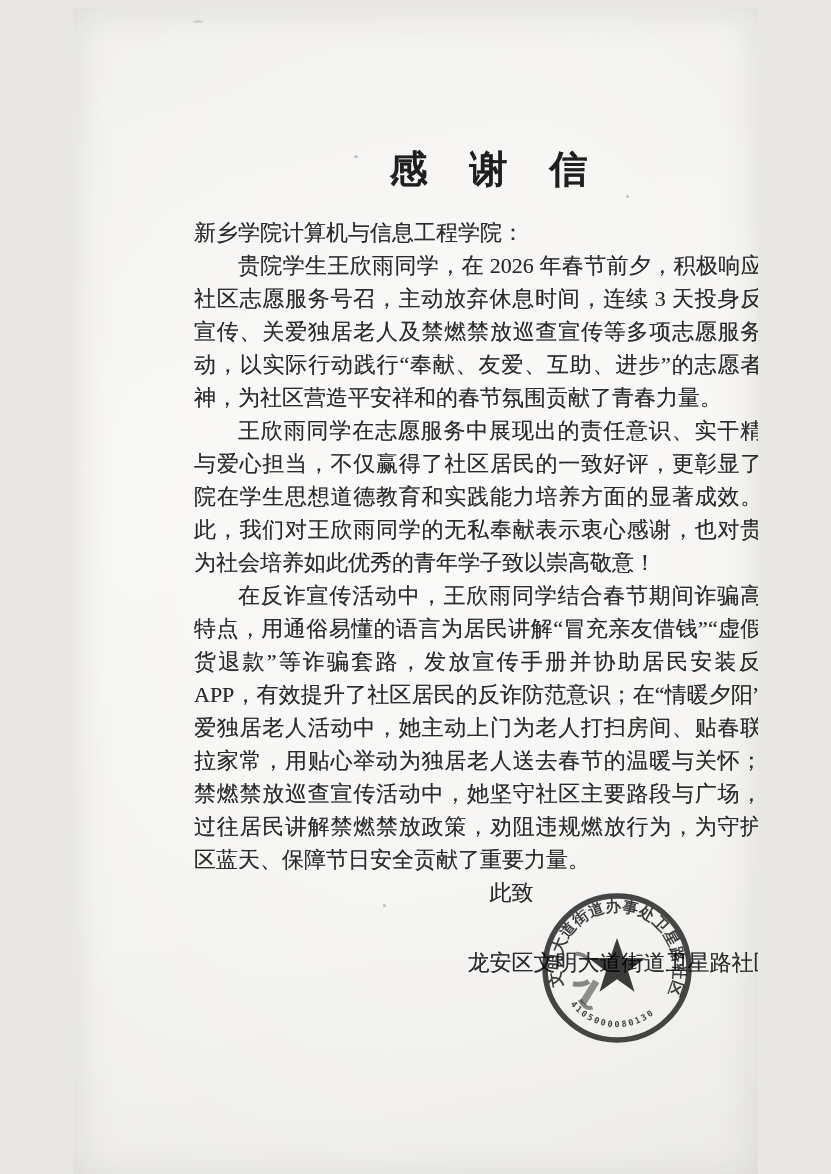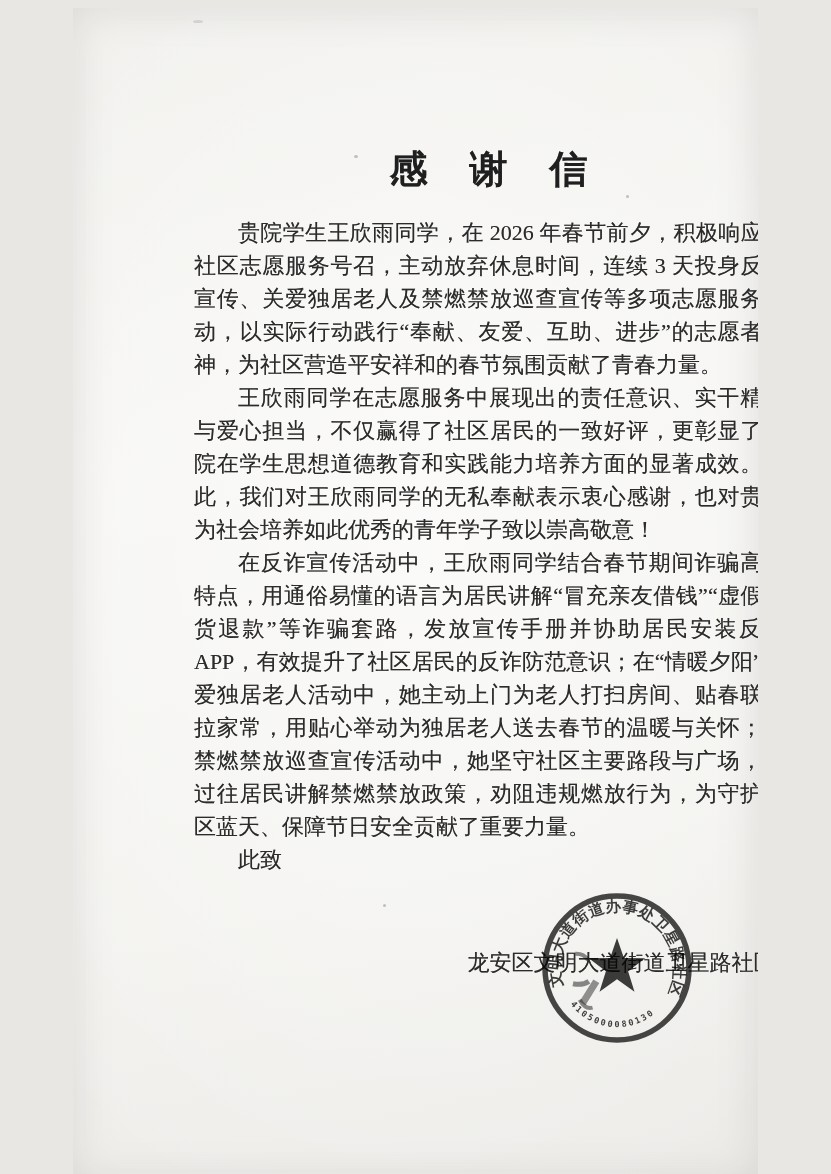--- a/index.html
+++ b/index.html
@@ -37,21 +37,21 @@
     margin: 0 0 24px 0;
     color: #1f1f1f;
   }
   .salutation { margin: 0; }
   .para {
     margin: 0;
     text-indent: 2em;
     text-align: justify;
     text-justify: inter-ideograph;
   }
-  .closing-cizhi { text-indent: 2em; }
+  .closing-cizhi { text-indent: 2em; text-align: center; }
   .closing-jingli { text-indent: 0; }
   .sign-block {
     position: absolute;
     top: 938px;
     left: 368px;
     width: 361px;
     text-align: center;
     font-size: 22px;
     line-height: 33px;
     text-shadow: 0 0 0.6px rgba(45,45,45,0.55);
@@ -82,20 +82,21 @@
 
 <div class="page">
 
   <div class="speck speck-a"></div>
   <div class="speck speck-b"></div>
   <div class="speck speck-c"></div>
   <div class="speck speck-d"></div>
 
   <div class="content">
     <h1 class="title">感　谢　信</h1>
+    <div class="salutation">新乡学院计算机与信息工程学院：</div>
     <p class="para">贵院学生王欣雨同学，在 2026 年春节前夕，积极响应我社区志愿服务号召，主动放弃休息时间，连续 3 天投身反诈宣传、关爱独居老人及禁燃禁放巡查宣传等多项志愿服务活动，以实际行动践行“奉献、友爱、互助、进步”的志愿者精神，为社区营造平安祥和的春节氛围贡献了青春力量。</p>
     <p class="para">王欣雨同学在志愿服务中展现出的责任意识、实干精神与爱心担当，不仅赢得了社区居民的一致好评，更彰显了贵院在学生思想道德教育和实践能力培养方面的显著成效。在此，我们对王欣雨同学的无私奉献表示衷心感谢，也对贵院为社会培养如此优秀的青年学子致以崇高敬意！</p>
     <p class="para">在反诈宣传活动中，王欣雨同学结合春节期间诈骗高发特点，用通俗易懂的语言为居民讲解“冒充亲友借钱”“虚假年货退款”等诈骗套路，发放宣传手册并协助居民安装反诈 APP，有效提升了社区居民的反诈防范意识；在“情暖夕阳”关爱独居老人活动中，她主动上门为老人打扫房间、贴春联、拉家常，用贴心举动为独居老人送去春节的温暖与关怀；在禁燃禁放巡查宣传活动中，她坚守社区主要路段与广场，向过往居民讲解禁燃禁放政策，劝阻违规燃放行为，为守护社区蓝天、保障节日安全贡献了重要力量。</p>
     <div class="closing-cizhi">此致</div>
   </div>
 
   <div class="sign-block">
     <div class="sign-org">龙安区文明大道街道卫星路社区</div>
   </div>
 

